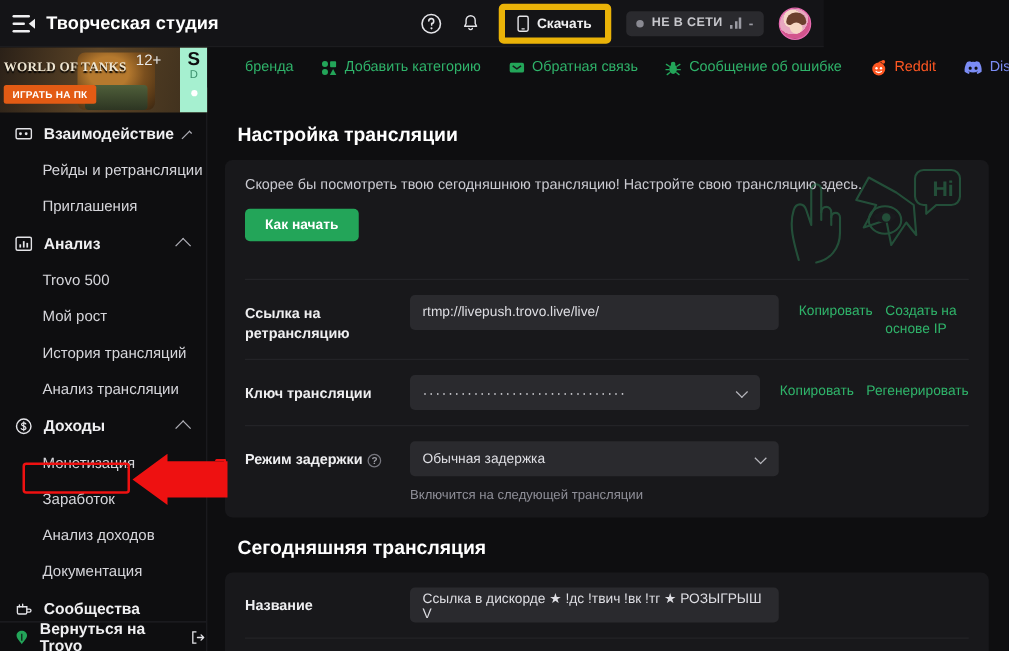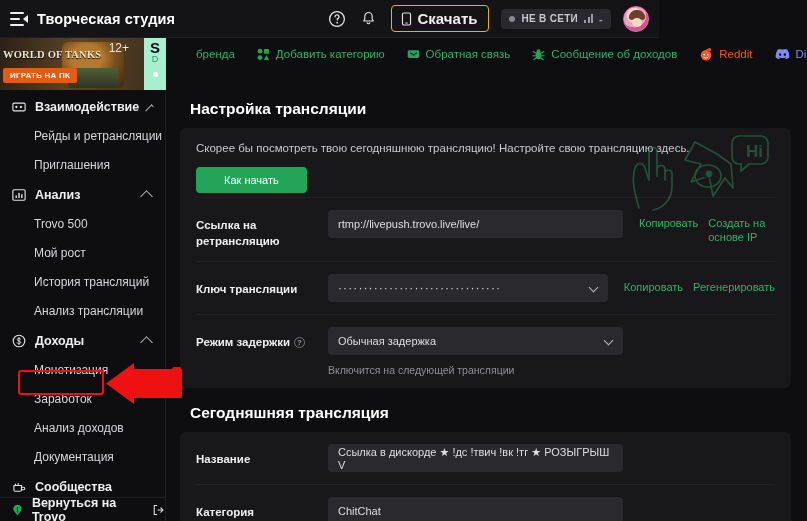--- a/index.html
+++ b/index.html
@@ -32,22 +32,22 @@
     border-top: 4px solid transparent; border-bottom: 4px solid transparent;
     border-right: 5px solid #efeff1;
   }
   .studio-title { font-size: 14.5px; font-weight: bold; letter-spacing: .1px; color: #fff; }
 
   .tb-right { margin-left: auto; display: flex; align-items: center; gap: 12px; padding-right: 10px; }
   .icon-btn { width: 20px; height: 20px; display: flex; align-items: center; justify-content: center; cursor: pointer; }
   .icon-btn svg { display: block; }
   .dl-btn {
     display: flex; align-items: center; gap: 6px;
-    border: 1px solid #eab308; border-radius: 4px;
-    padding: 4px 11px 4px 9px; font-size: 15px; font-weight: bold;
+    border: 5px solid #eab308; border-radius: 4px;
+    padding: 4px 11px 4px 9px; font-size: 11px; font-weight: bold;
     color: #efeff1; background: transparent; cursor: pointer; white-space: nowrap;
   }
   .status-pill {
     display: flex; align-items: center; gap: 6px;
     background: #2a2a2e; border-radius: 4px;
     padding: 4px 8px; font-size: 10px; font-weight: bold;
     color: #c7c7cc; letter-spacing: .3px; cursor: pointer;
   }
   .status-dot { width: 6px; height: 6px; border-radius: 50%; background: #8a8a92; }
   .bars { display: inline-flex; align-items: flex-end; gap: 1.5px; height: 9px; }
@@ -148,22 +148,22 @@
   .sn-orange { color: #ff5722; }
   .sn-blurple { color: #7b8cf4; }
 
   .page-title { font-size: 15.5px; font-weight: bold; color: #fff; margin: 48px 0 10px 10px; }
 
   .card { background: #18181b; border-radius: 6px; padding: 0 16px; position: relative; overflow: hidden; }
 
   .promo { padding: 14px 0 0 0; position: relative; }
   .promo-text { font-size: 11.5px; color: #c9c9d0; margin-bottom: 13px; }
   .btn-primary {
-    display: inline-block; background: #23a559; color: #fff; font-size: 11px; font-weight: normal;
-    padding: 7px 28px; border-radius: 4px; cursor: pointer; border: none; margin-bottom: 4px;
+    display: inline-block; background: #23a559; color: #fff; font-size: 11px; font-weight: bold;
+    padding: 7px 16px; border-radius: 4px; cursor: pointer; border: none; margin-bottom: 30px;
   }
   .mascot { position: absolute; right: 6px; top: 2px; opacity: .55; pointer-events: none; }
 
   .row { display: flex; align-items: flex-start; padding: 12px 0; border-top: 1px solid #232327; min-height: 50px; }
   .row.first { border-top: none; }
   .row-label {
     width: 132px; flex: 0 0 132px; font-size: 11.5px; font-weight: bold;
     color: #efeff1; padding-top: 8px; line-height: 1.35; display: flex; align-items: flex-start; gap: 4px;
   }
   .help-icon {
@@ -353,21 +353,21 @@
           <path d="M3.4 5.1 7 7.6l3.6-2.5" fill="none" stroke="#18181b" stroke-width="1.2"></path>
       </svg>
       <span class="sn-green">Обратная связь</span>
     </a>
     <a>
       <svg width="13" height="13" viewBox="0 0 14 14">
         <ellipse cx="7" cy="7.9" rx="3.3" ry="4.2" fill="#23a559"></ellipse>
           <circle cx="7" cy="3.4" r="2" fill="#23a559"></circle>
         <path d="M3.7 5.4 1.2 3.8M10.3 5.4l2.5-1.6M3.4 8.3H.9M10.6 8.3h2.5M3.9 11l-2 1.6M10.1 11l2 1.6" stroke="#23a559" stroke-width="1.2" stroke-linecap="round"></path>
       </svg>
-      <span class="sn-green">Сообщение об доходов</span>
+      <span class="sn-green">Сообщение об ошибке</span>
     </a>
     <a>
       <svg width="14" height="14" viewBox="0 0 14 14">
         <circle cx="7" cy="8.2" r="5.2" fill="#ff5722"></circle>
           <circle cx="5.2" cy="7.6" r=".95" fill="#fff"></circle>
           <circle cx="8.8" cy="7.6" r=".95" fill="#fff"></circle>
         <path d="M4.9 10.2c1.3 1 2.9 1 4.2 0" stroke="#fff" stroke-width="1" fill="none" stroke-linecap="round"></path>
         <circle cx="10.6" cy="2.4" r="1.5" fill="#ff5722"></circle>
           <path d="M7 3.1 9.6 2" stroke="#ff5722" stroke-width="1"></path>
       </svg>

